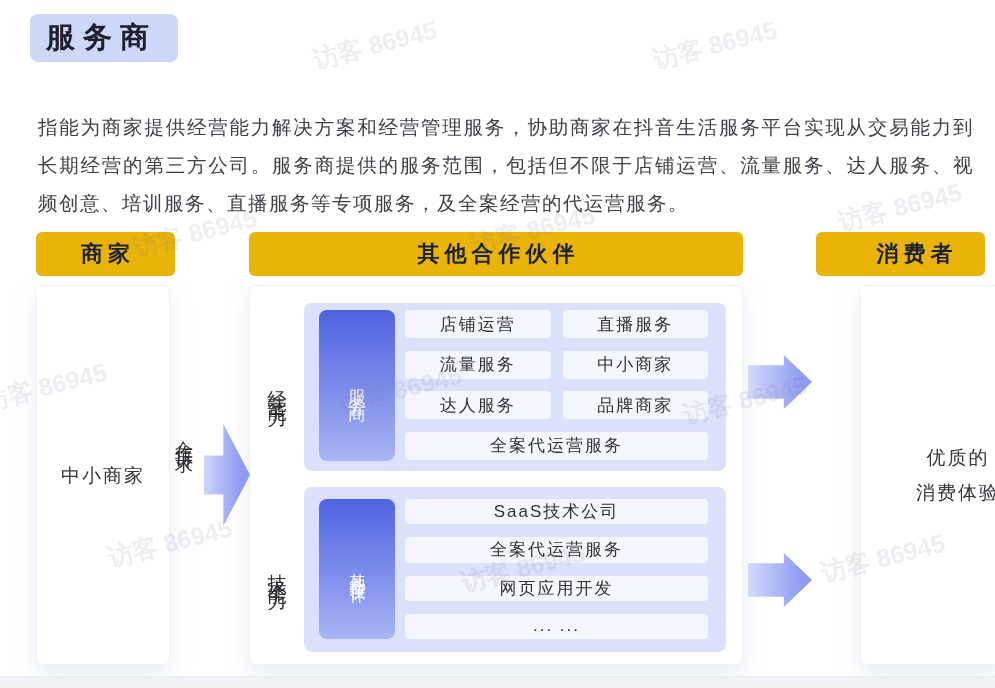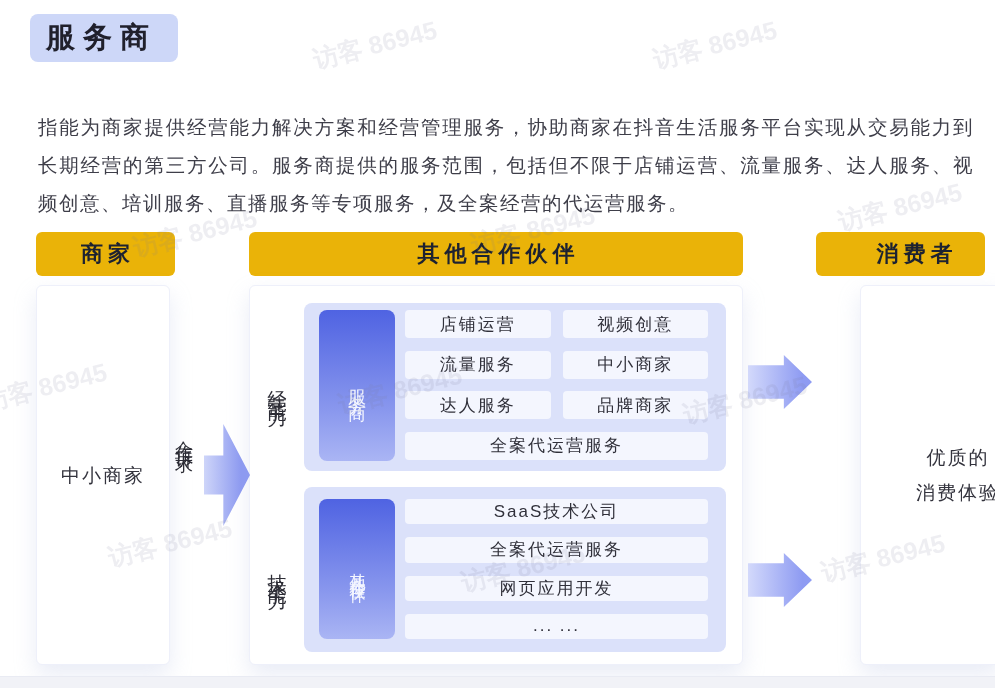--- a/index.html
+++ b/index.html
@@ -146,21 +146,21 @@
     <div class="section s1">
       <div class="side">
         <div class="v-label">经营能力</div>
       </div>
       <div class="panel p1">
         <div class="core">
           <span class="vtext">服务商</span>
         </div>
         <div class="grid">
           <div class="item">店铺运营</div>
-          <div class="item">视频创意</div>
+          <div class="item">直播服务</div>
           <div class="item">流量服务</div>
           <div class="item">中小商家</div>
           <div class="item">达人服务</div>
           <div class="item">品牌商家</div>
           <div class="item full">全案代运营服务</div>
         </div>
       </div>
     </div>
 
     <div class="section s2">

